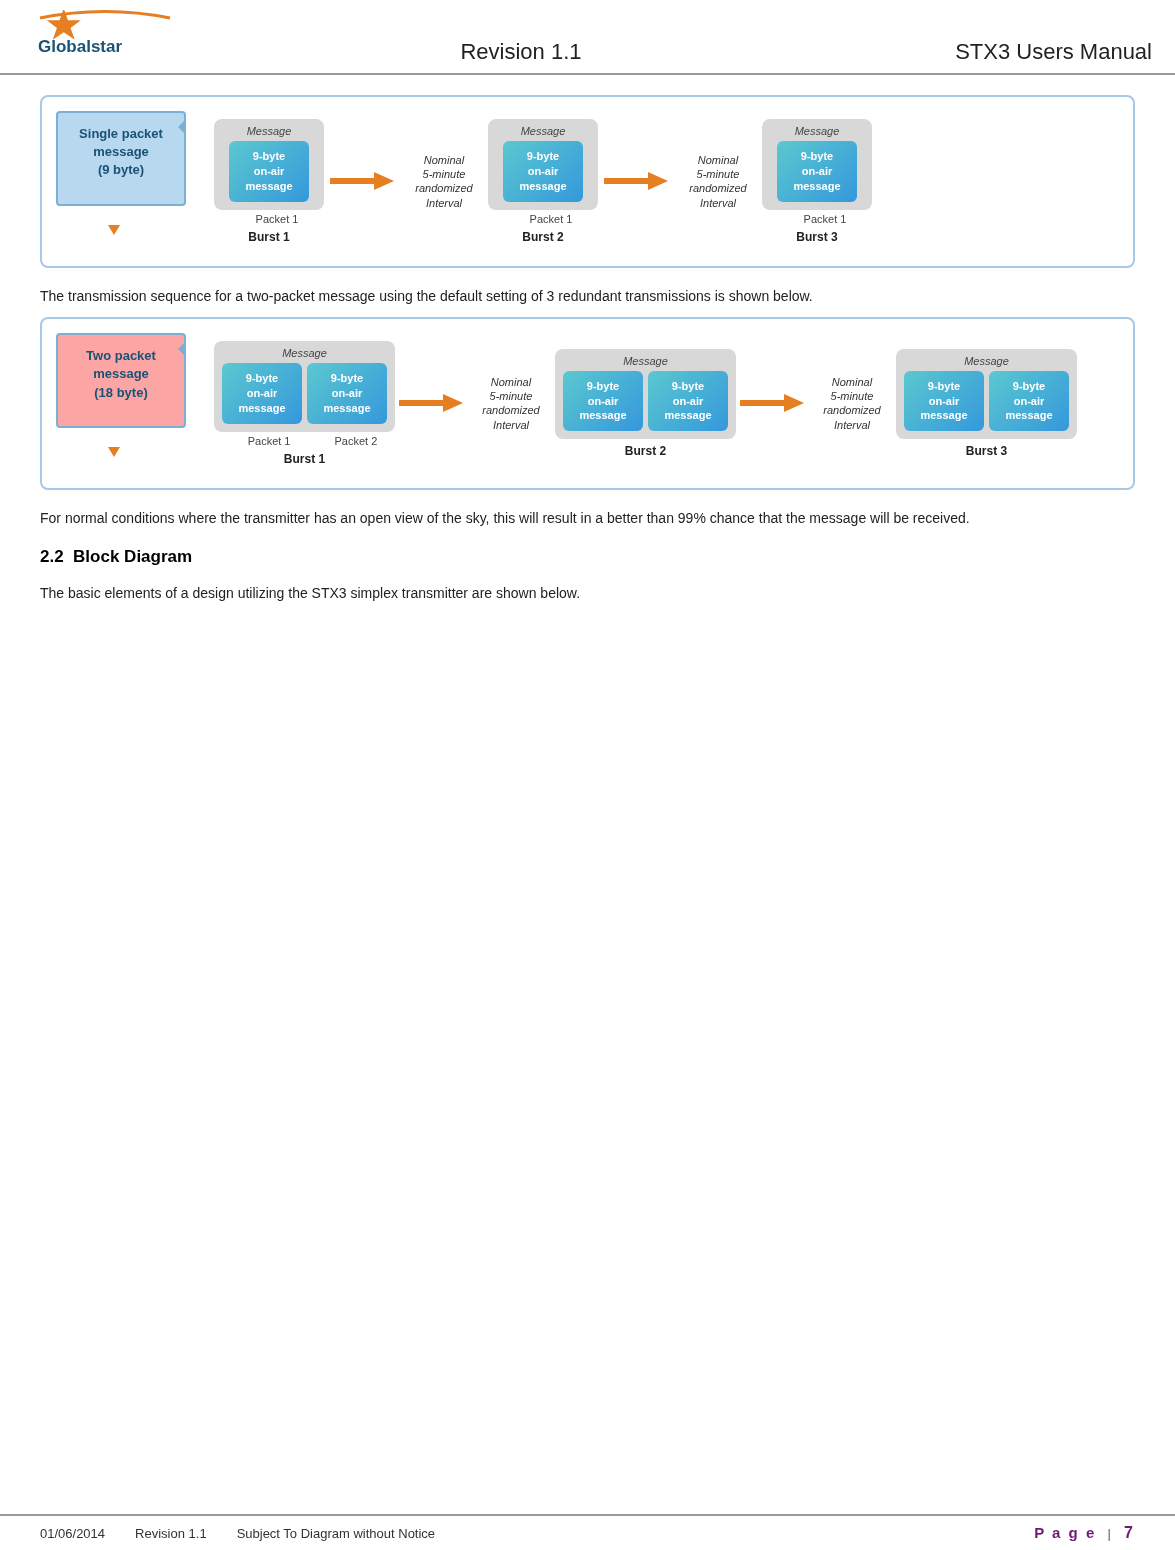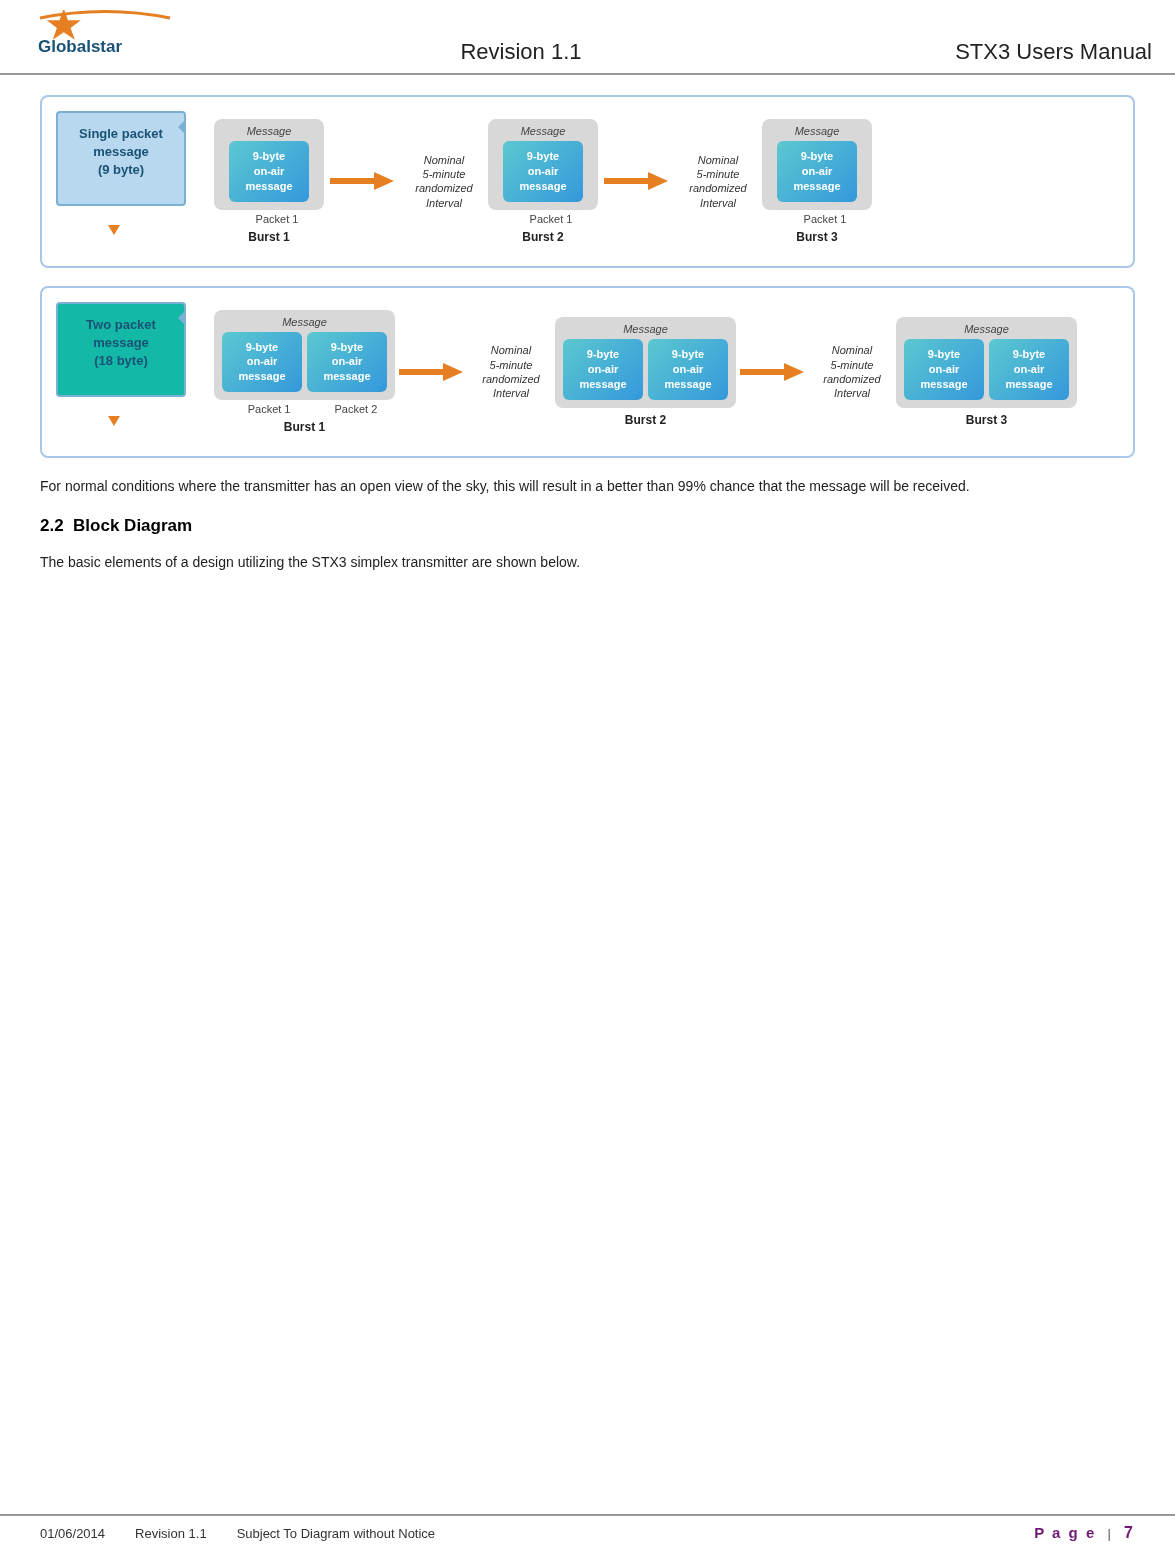--- a/index.html
+++ b/index.html
@@ -260,24 +260,25 @@
           </div>
           <div class="pkt-label">Packet 1</div>
           <div class="burst-label">Burst 3</div>
         </div>
 
       </div>
 
       <div style="height:10px;"></div>
     </div>
 
+    <div class="para">The transmission sequence for a two-packet message using the default setting of 3 redundant transmissions is shown below.</div>
 
     <div class="diagram-outer" style="margin-top:10px;">
 
-      <div style="position:absolute; top:14px; left:14px; width:130px; min-height:95px; background:#14b8a6; border:2px solid #7ab0d4; border-radius:4px; padding:12px 10px 10px 10px; text-align:center;">
+      <div style="position:absolute; top:14px; left:14px; width:130px; min-height:95px; background:#fca5a5; border:2px solid #7ab0d4; border-radius:4px; padding:12px 10px 10px 10px; text-align:center;">
         <div style="position:absolute; top:0; right:0; width:20px; height:20px; overflow:hidden;">
           <div style="width:28px; height:28px; background:#7ab0d4; transform:rotate(45deg) translate(14px,-14px);"></div>
         </div>
         <div style="font-size:13px; font-weight:700; color:#1a5276; line-height:1.4;">
           <span>Two packet</span><br>
           <span>message</span><br>
           <span>(18 byte)</span>
         </div>
       </div>
 

